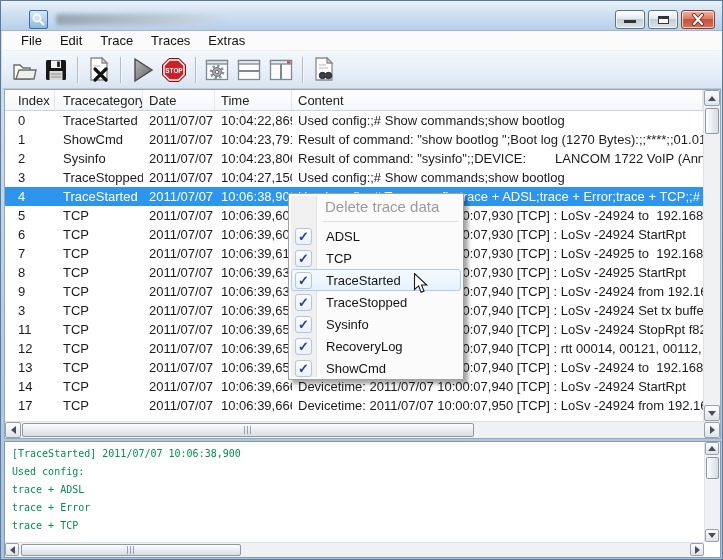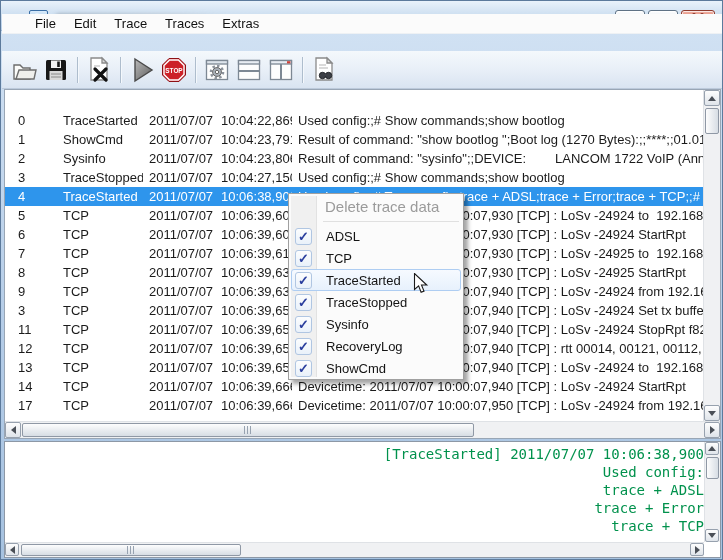--- a/index.html
+++ b/index.html
@@ -23,22 +23,22 @@
   .winbtns { position:absolute; right:9px; top:9px; display:flex; gap:3px; }
   .winbtn { width:30px; height:19px; border:1px solid #5f7285; border-radius:3px;
     background:linear-gradient(180deg,#ffffff 0%,#e3e9f0 45%,#c3ced9 50%,#dbe3ec 100%);
     position:relative; box-shadow:inset 0 0 0 1px rgba(255,255,255,.7); }
   .winbtn.close { width:34px; border-color:#8c3a2e;
     background:linear-gradient(180deg,#f0b4a8 0%,#dd7a63 45%,#c6523c 50%,#d8705a 100%); }
   .glyph-min { position:absolute; left:8px; bottom:5px; width:12px; height:3px; background:#333; }
   .glyph-max { position:absolute; left:9px; top:5px; width:11px; height:8px; border:1px solid #333; border-top:3px solid #333; background:#fff; }
 
   
-  .menubar { position:absolute; left:1px; top:13px; width:721px; height:20px; background:#fbfbfb;
-    display:flex; align-items:center; padding-left:24px; border-bottom:1px solid #eef1f4; }
+  .menubar { position:absolute; left:1px; top:30px; width:721px; height:20px; background:#fbfbfb;
+    display:flex; align-items:center; padding-left:10px; border-bottom:1px solid #eef1f4; }
   .menu-item { padding:0 9px; font-size:13px; color:#111; height:20px; line-height:20px; }
 
   
   .toolbar { position:absolute; left:1px; top:50px; width:721px; height:38px;
     background:linear-gradient(180deg,#f4f8fc 0%,#e7eef7 55%,#d9e4f1 100%);
     border-bottom:1px solid #bccadb; display:flex; align-items:center; padding-left:6px; }
   .tbtn { width:30px; height:30px; margin:0 1px; display:flex; align-items:center; justify-content:center; }
   .tsep { width:1px; height:26px; background:#aebdcd; margin:0 5px; box-shadow:1px 0 0 #f4f8fc; }
 
   
@@ -84,21 +84,21 @@
     background:linear-gradient(180deg,#fcfdfe,#e9f1fa); color:#2b3f9e; font-size:13px; font-weight:bold;
     line-height:16px; text-align:center; visibility:hidden; }
   .ctx-item.checked .menu-check { visibility:visible; }
 
   
   .cursor { position:absolute; left:412px; top:272px; z-index:11; }
 
   
   .panel { position:absolute; left:3px; top:440px; width:717px; height:117px; background:#fff; border:1px solid #8d98a6; }
   .panel-text { position:absolute; left:0; top:0; right:16px; bottom:15px; overflow:hidden; padding:3px 0 0 7px; }
-  .dline { font-family:"DejaVu Sans Mono", monospace; font-size:14px; line-height:18px; color:#00914c; white-space:pre;text-align:right; }
+  .dline { font-family:"DejaVu Sans Mono", monospace; font-size:10px; line-height:18px; color:#00914c; white-space:pre; }
   .panel .sb-track-v { width:16px; bottom:15px; }
   .panel .sb-track-h { height:15px; right:16px; }
   .panel .sb-btn { width:14px; height:13px; }
 </style>
 </head>
 <body>
 
 <div class="window">
 
   <div class="titlebar">
@@ -217,20 +217,27 @@
         <line x1="9" y1="9" x2="16" y2="9" stroke="#b5b5b5" stroke-width="1"></line>
         <line x1="9" y1="12" x2="18" y2="12" stroke="#b5b5b5" stroke-width="1"></line>
         <circle cx="12.5" cy="19.5" r="3.2" fill="#3c3f45" stroke="#24262a" stroke-width="1"></circle>
         <circle cx="18.5" cy="19.5" r="3.2" fill="#3c3f45" stroke="#24262a" stroke-width="1"></circle>
         <rect x="13.5" y="17.8" width="4" height="2.4" fill="#3c3f45"></rect>
       </svg>
     </div>
   </div>
 
   <div class="tablewrap">
+    <div class="thead">
+      <span class="c1">Index</span>
+      <span class="c2">Tracecategory</span>
+      <span class="c3">Date</span>
+      <span class="c4">Time</span>
+      <span class="c5">Content</span>
+    </div>
     <div class="rows">
 
         <div class="row">
           <span class="c1">0</span>
           <span class="c2">TraceStarted</span>
           <span class="c3">2011/07/07</span>
           <span class="c4">10:04:22,869</span>
           <span class="c5">Used config:;# Show commands;show bootlog</span>
         </div>
 

